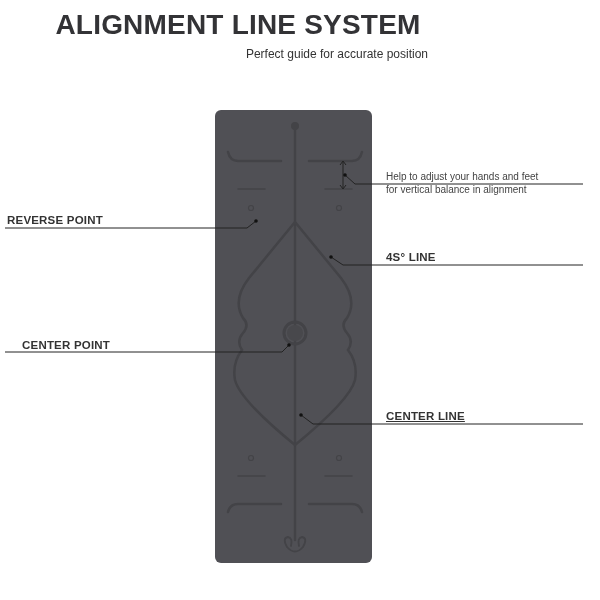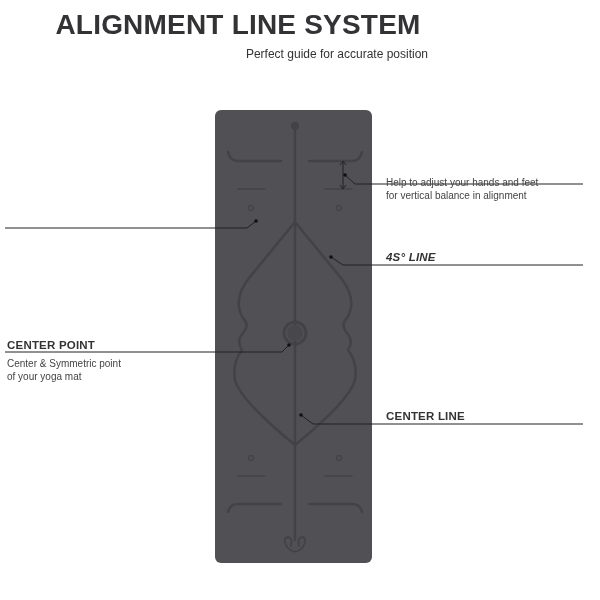--- a/index.html
+++ b/index.html
@@ -5,21 +5,21 @@
   html, body { margin: 0; padding: 0; background: #ffffff; }
   body { width: 600px; height: 600px; position: relative; overflow: hidden;
          font-family: "Liberation Sans", sans-serif; color: #333; }
   .title { position: absolute; top: 9px; left: 0; width: 476px; text-align: center;
            font-size: 28px; font-weight: bold; color: #333336; letter-spacing: 0.2px; }
   .subtitle { position: absolute; top: 47px; left: 0; width: 600px; text-align: center;
               font-size: 12px; color: #333; padding-left: 37px; }
   .mat-svg { position: absolute; left: 0; top: 0; width: 600px; height: 600px; }
   .label { position: absolute; }
   .label .h { font-size: 11.5px; font-weight: bold; color: #333; letter-spacing: 0.2px; white-space: nowrap; }
-  .label .d { font-size: 10px; color: #444; line-height: 13px; margin-top: 6px; white-space: pre-line; }
+  .label .d { font-size: 10px; color: #444; line-height: 13px; white-space: pre-line; }
 </style>
 </head>
 <body>
 
 <div class="title">ALIGNMENT LINE SYSTEM</div>
 <div class="subtitle">Perfect guide for accurate position</div>
 
 <svg class="mat-svg" viewBox="0 0 600 600">
 
   <rect x="215" y="110" width="157" height="453" rx="6" fill="#505055"></rect>
@@ -71,32 +71,31 @@
   <g fill="#111">
     <circle cx="345" cy="175" r="1.8"></circle>
     <circle cx="256" cy="221" r="1.8"></circle>
     <circle cx="331" cy="257" r="1.8"></circle>
     <circle cx="289" cy="345" r="1.8"></circle>
     <circle cx="301" cy="415" r="1.8"></circle>
   </g>
 </svg>
 
 <div class="label" style="left:7px; top:214px;">
+  <div class="h">REVERSE POINT</div>
 </div>
 
-<div class="label" style="left:7px; top:339px;">
+<div class="label" style="left:22px; top:339px;">
   <div class="h">CENTER POINT</div>
-  <div class="d">Center &amp; Symmetric point
-of your yoga mat</div>
 </div>
 
 <div class="label" style="left:386px; top:170px;">
   <div class="d">Help to adjust your hands and feet
 for vertical balance in alignment</div>
 </div>
 
-<div class="label" style="left:386px; top:251px;font-style:italic;">
+<div class="label" style="left:386px; top:251px;">
   <div class="h">4S° LINE</div>
 </div>
 
-<div class="label" style="left:386px; top:410px;">
+<div class="label" style="left:386px; top:410px;text-decoration:underline;">
   <div class="h">CENTER LINE</div>
 </div>
 
 </body></html>

